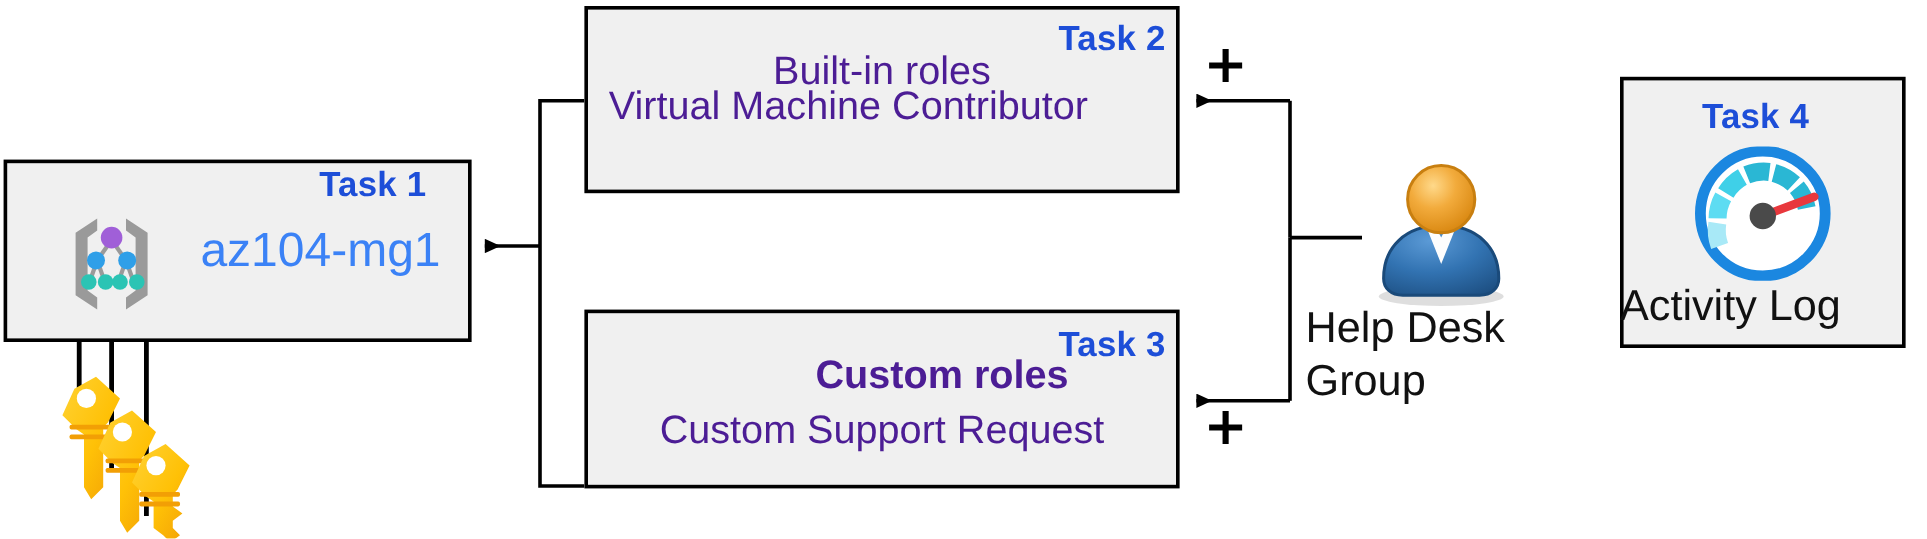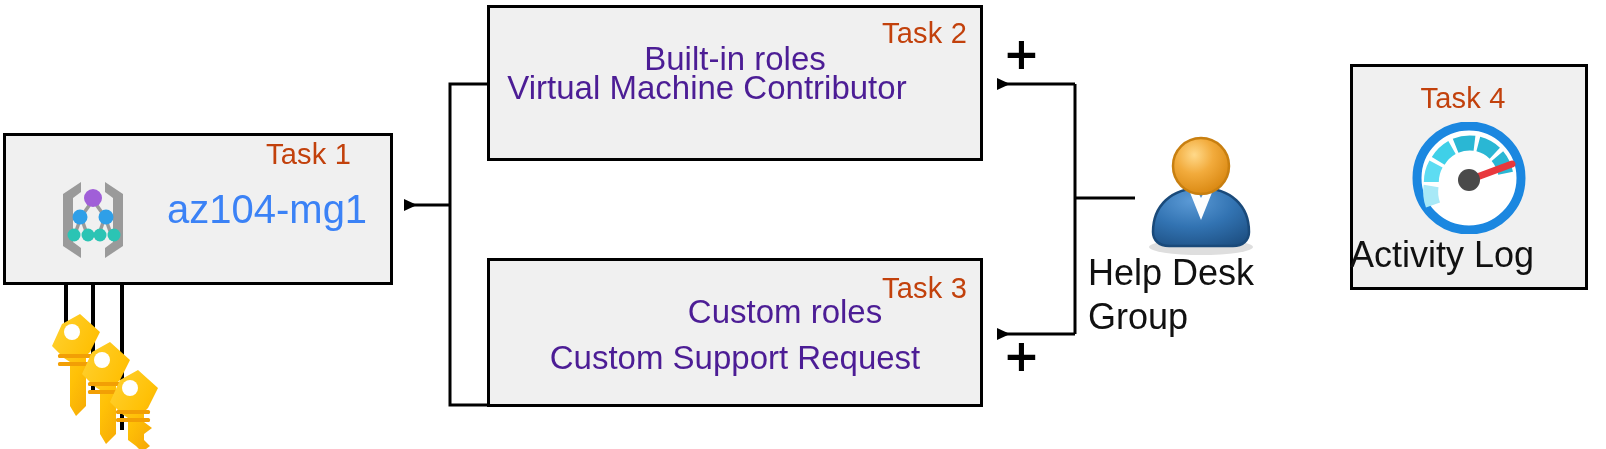--- a/index.html
+++ b/index.html
@@ -18,22 +18,22 @@
     overflow: hidden;
   }
   .box {
     position: absolute;
     background: #f0f0f0;
     border: 3px solid #000000;
     box-sizing: border-box;
   }
   .task-label {
     position: absolute;
-    color: #c2410c;
-    font-weight: normal;
+    color: #1d4ed8;
+    font-weight: bold;
     font-size: 29px;
     letter-spacing: 0.2px;
     white-space: nowrap;
   }
   .body-text {
     position: absolute;
     color: #4c1d95;
     font-size: 33px;
     white-space: nowrap;
     text-align: center;
@@ -155,21 +155,21 @@
 
   <div class="box" style="left:487px; top:5px; width:496px; height:156px;"></div>
   <div class="task-label" style="left:882px; top:17px;">Task 2</div>
   <div class="body-text" style="left:487px; top:40px; width:496px;">Built-in roles</div>
   <div class="body-text" style="left:487px; top:69px; width:440px;">Virtual Machine Contributor</div>
 
   <div class="plus" style="left:1003px; top:32px;">+</div>
 
   <div class="box" style="left:487px; top:258px; width:496px; height:149px;"></div>
   <div class="task-label" style="left:882px; top:272px;">Task 3</div>
-  <div class="body-text" style="left:487px; top:293px; width:596px;">Custom roles</div>
+  <div class="body-text" style="left:487px; top:293px; width:596px;font-weight:bold;">Custom roles</div>
   <div class="body-text" style="left:487px; top:339px; width:496px;">Custom Support Request</div>
 
   <div class="plus" style="left:1003px; top:334px;">+</div>
 
   <div class="icon-abs" style="left:1133px; top:136px; width:136px; height:120px;">
     <svg width="136" height="120" viewBox="0 0 136 120">
       <ellipse cx="68" cy="111" rx="52" ry="8" fill="#000000" opacity="0.13"></ellipse>
 
       <path d="M68,52 C38,52 20,70 20,96 C20,104 26,110 36,110 L100,110 C110,110 116,104 116,96 C116,70 98,52 68,52 Z" fill="url(#bodyGrad)" stroke="#1a4a7a" stroke-width="2.5"></path>
 

